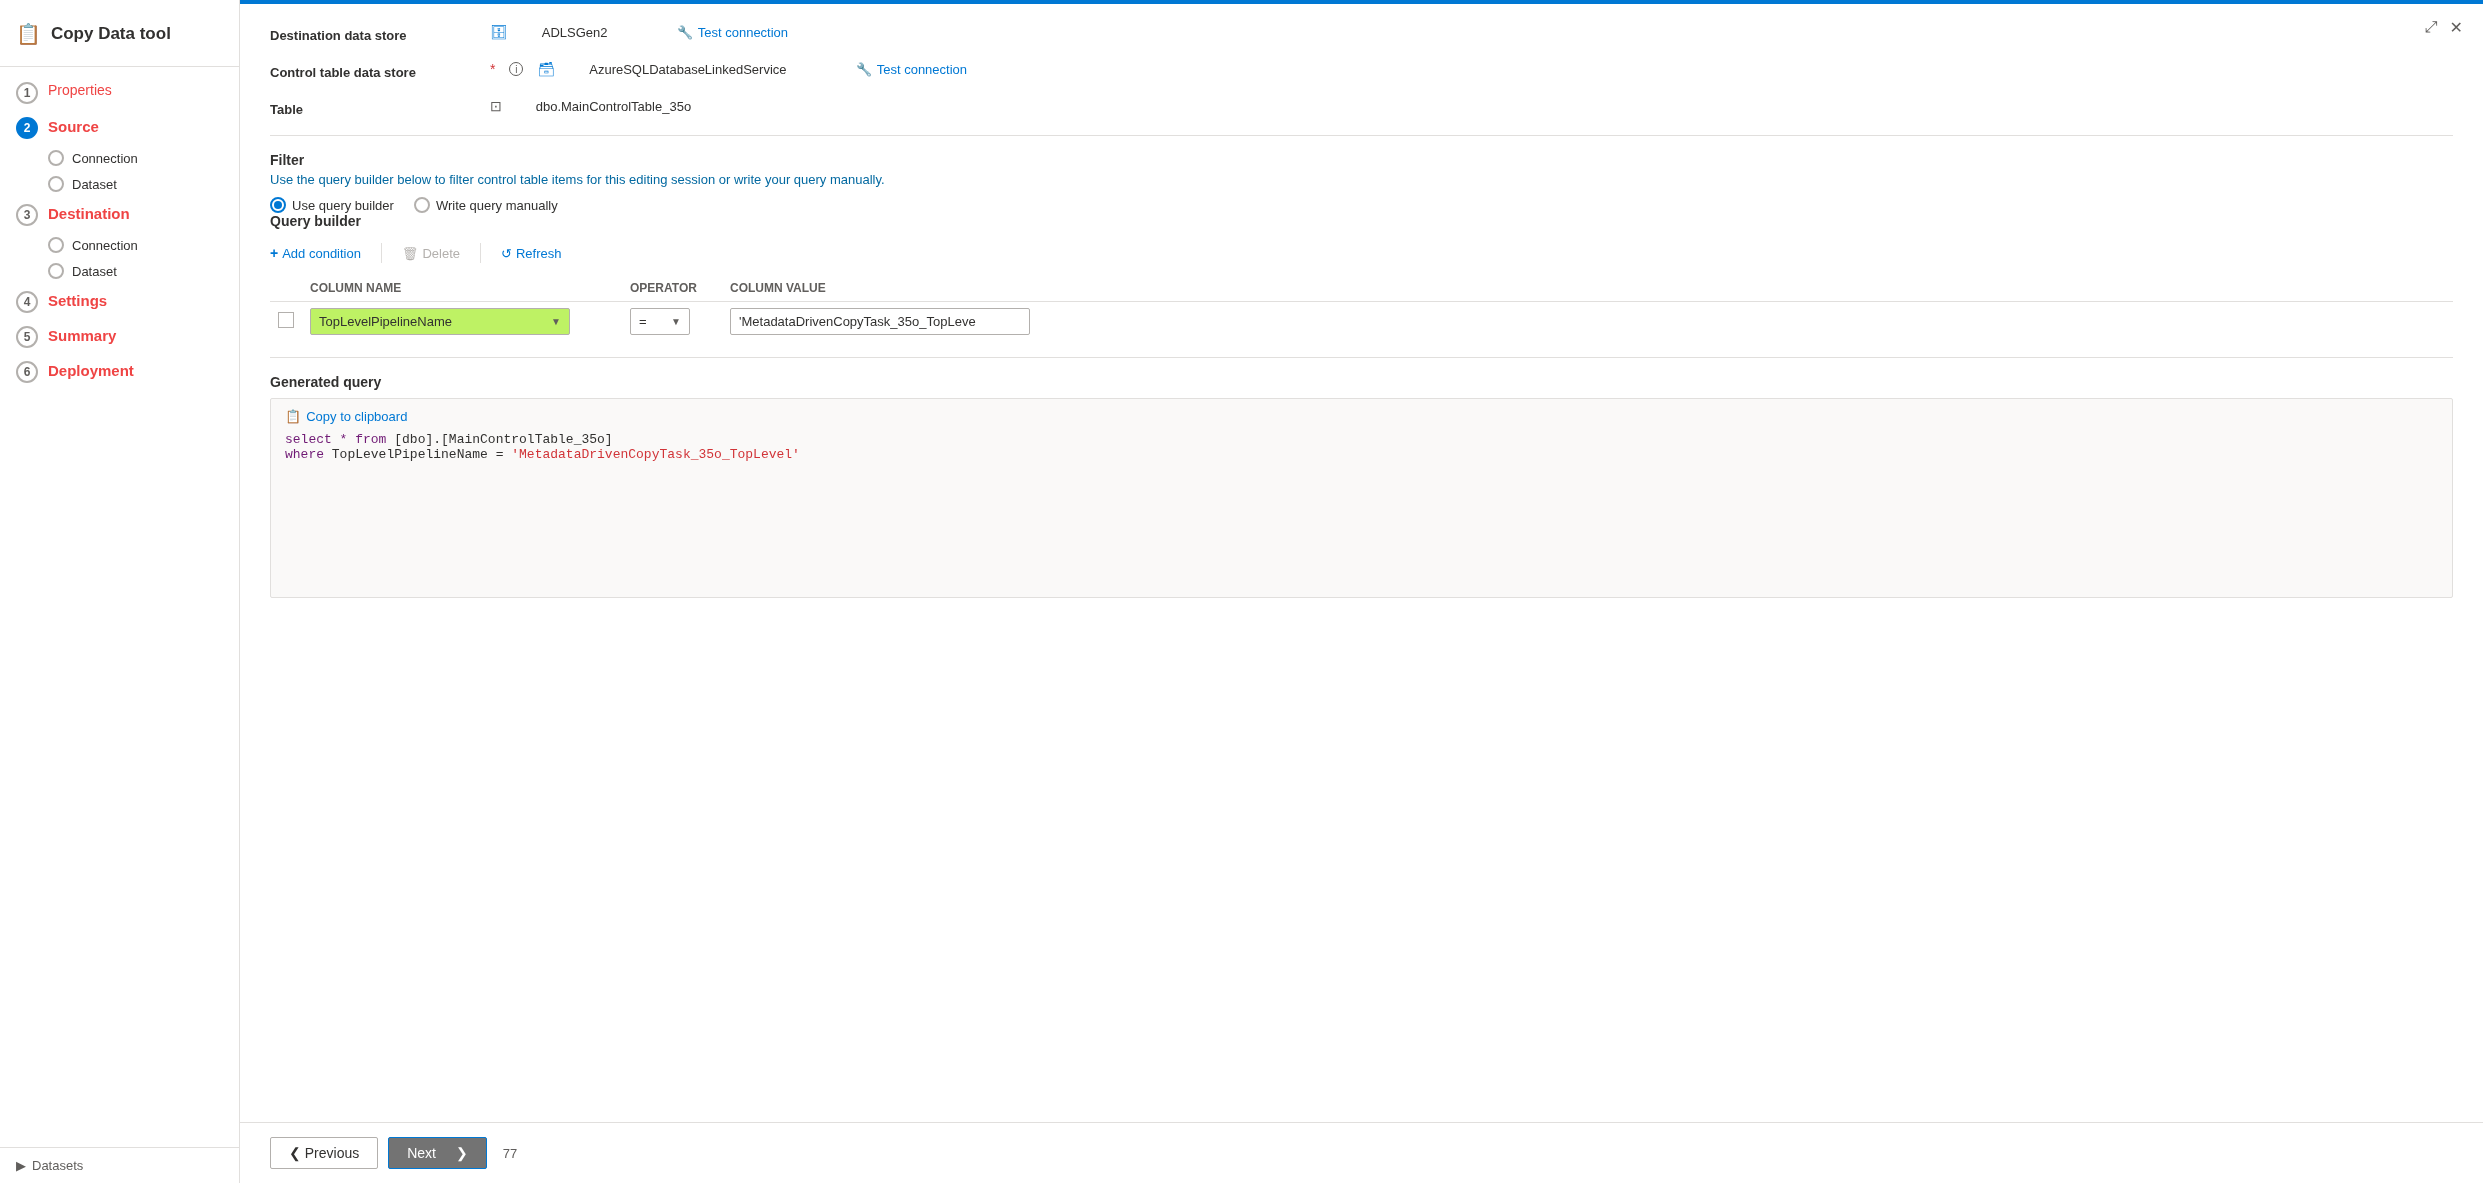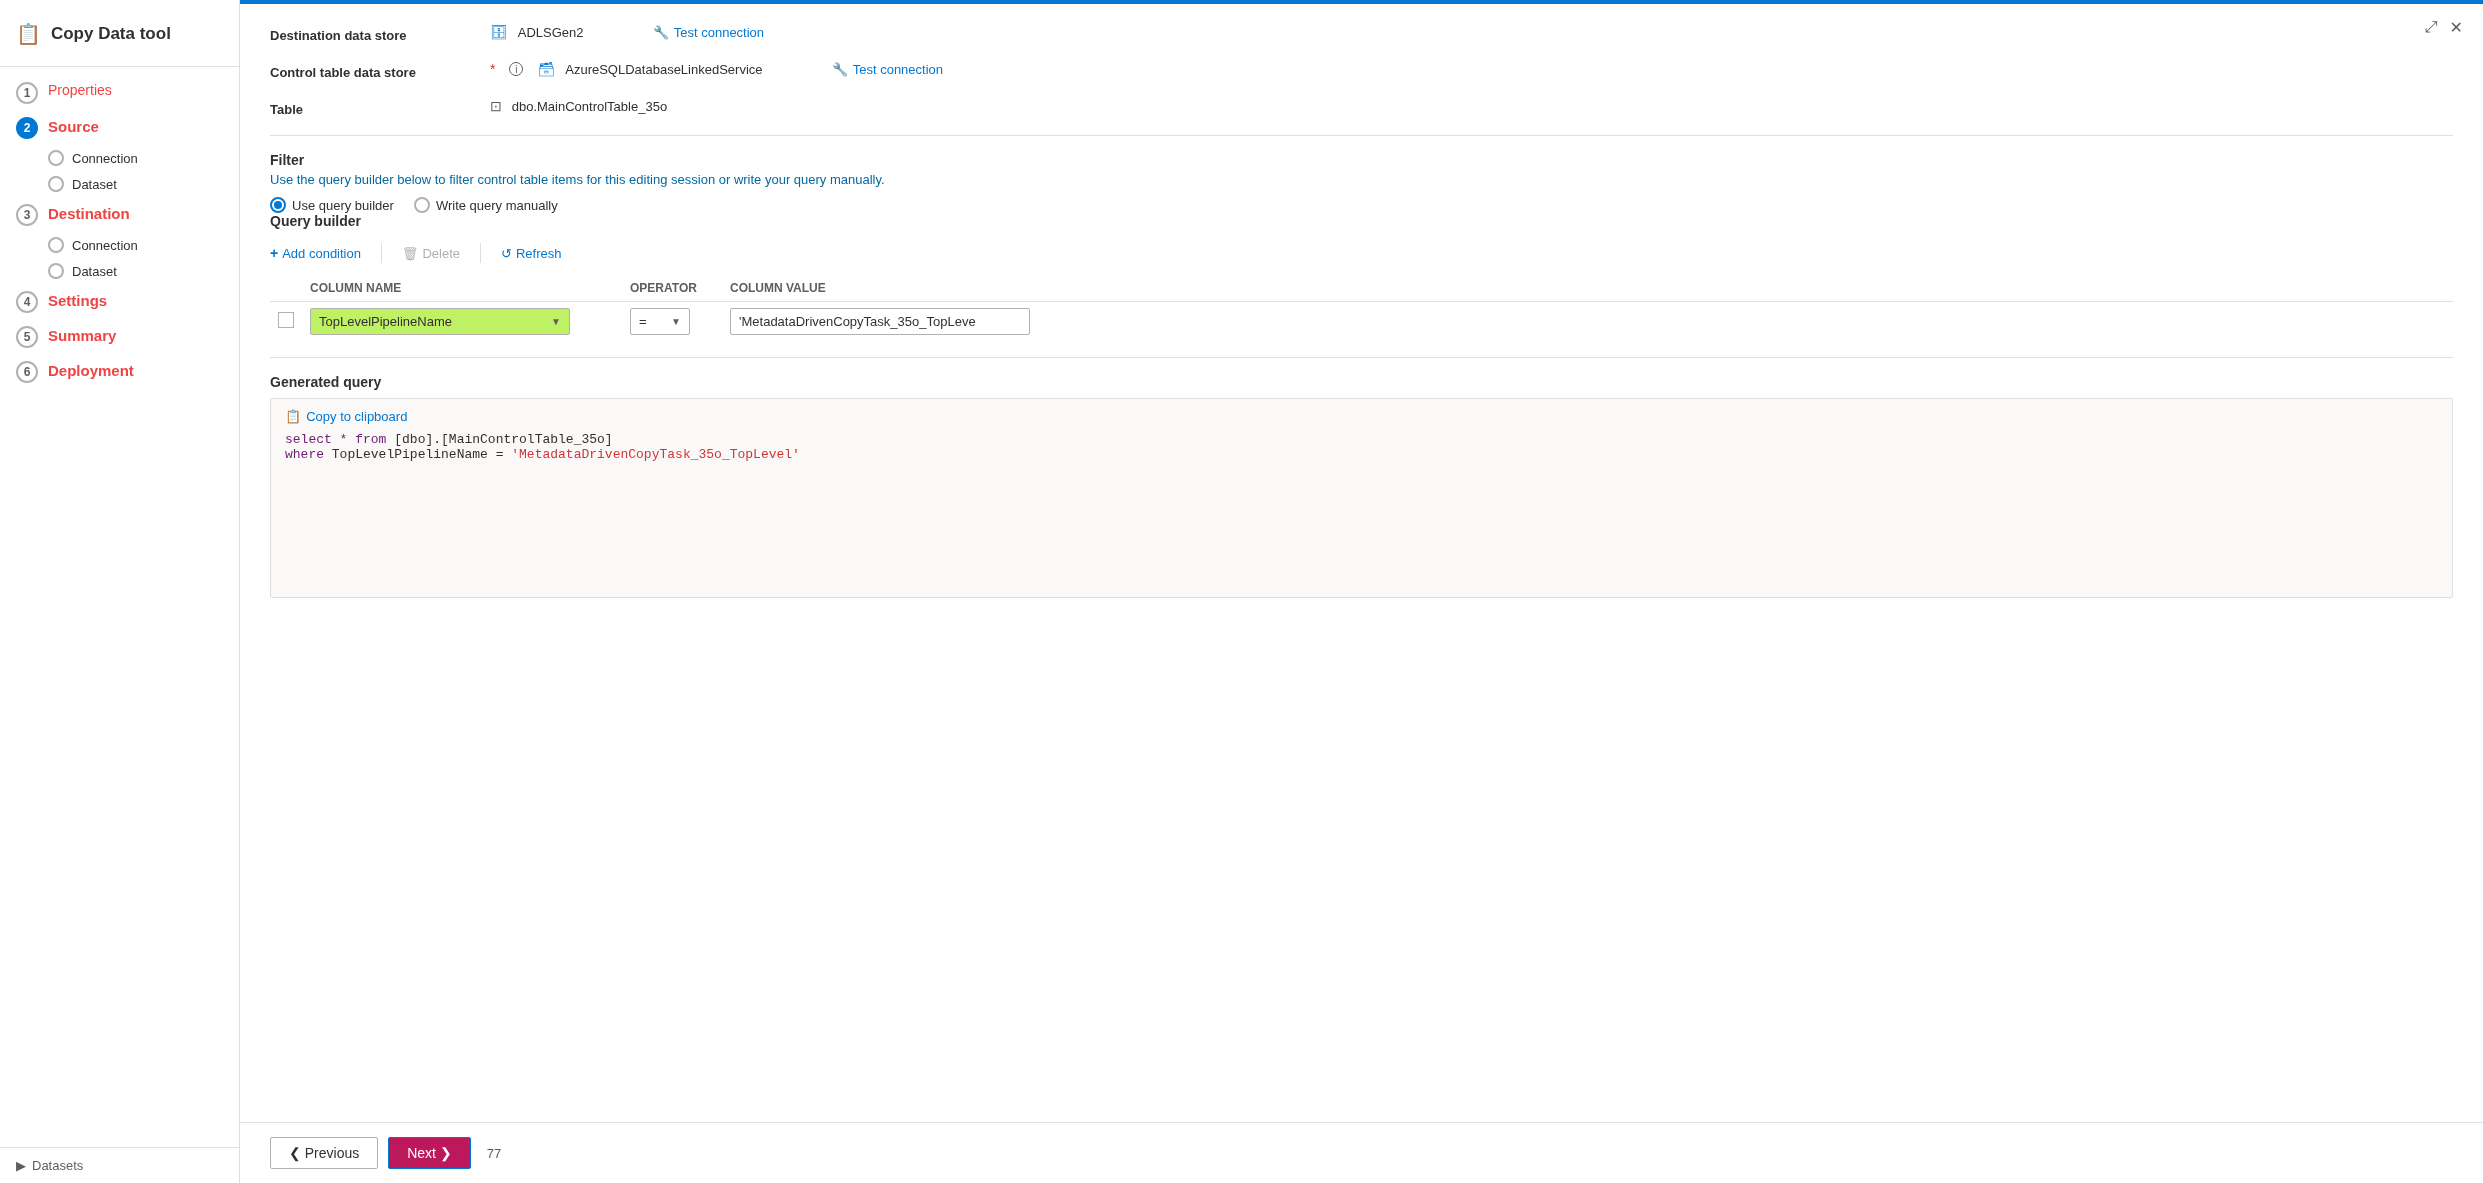--- a/index.html
+++ b/index.html
@@ -143,20 +143,21 @@
       align-items: center;
       gap: 10px;
       flex: 1;
     }
     .form-value-text {
       font-size: 13px;
       color: #323130;
       display: flex;
       align-items: center;
       gap: 6px;
+      margin-left: 24px;
     }
     .test-connection {
       display: flex;
       align-items: center;
       gap: 4px;
       font-size: 13px;
       color: #0078d4;
       cursor: pointer;
       margin-left: 30px;
     }
@@ -369,28 +370,28 @@
       font-size: 14px;
       cursor: pointer;
       border-radius: 2px;
       display: flex;
       align-items: center;
       gap: 4px;
     }
     .btn-primary {
       padding: 7px 18px;
       border: 1px solid #0078d4;
-      background: #be185d;
+      background: #737373;
       color: #fff;
       font-size: 14px;
       cursor: pointer;
       border-radius: 2px;
       display: flex;
       align-items: center;
-      gap: 4px;
+      gap: 20px;
     }
 
     .page-num {
       font-size: 13px;
       color: #605e5c;
       margin-left: 6px;
     }
 
     
     .section-sep { border: none; border-top: 1px solid #e1dfdd; margin: 16px 0; }

